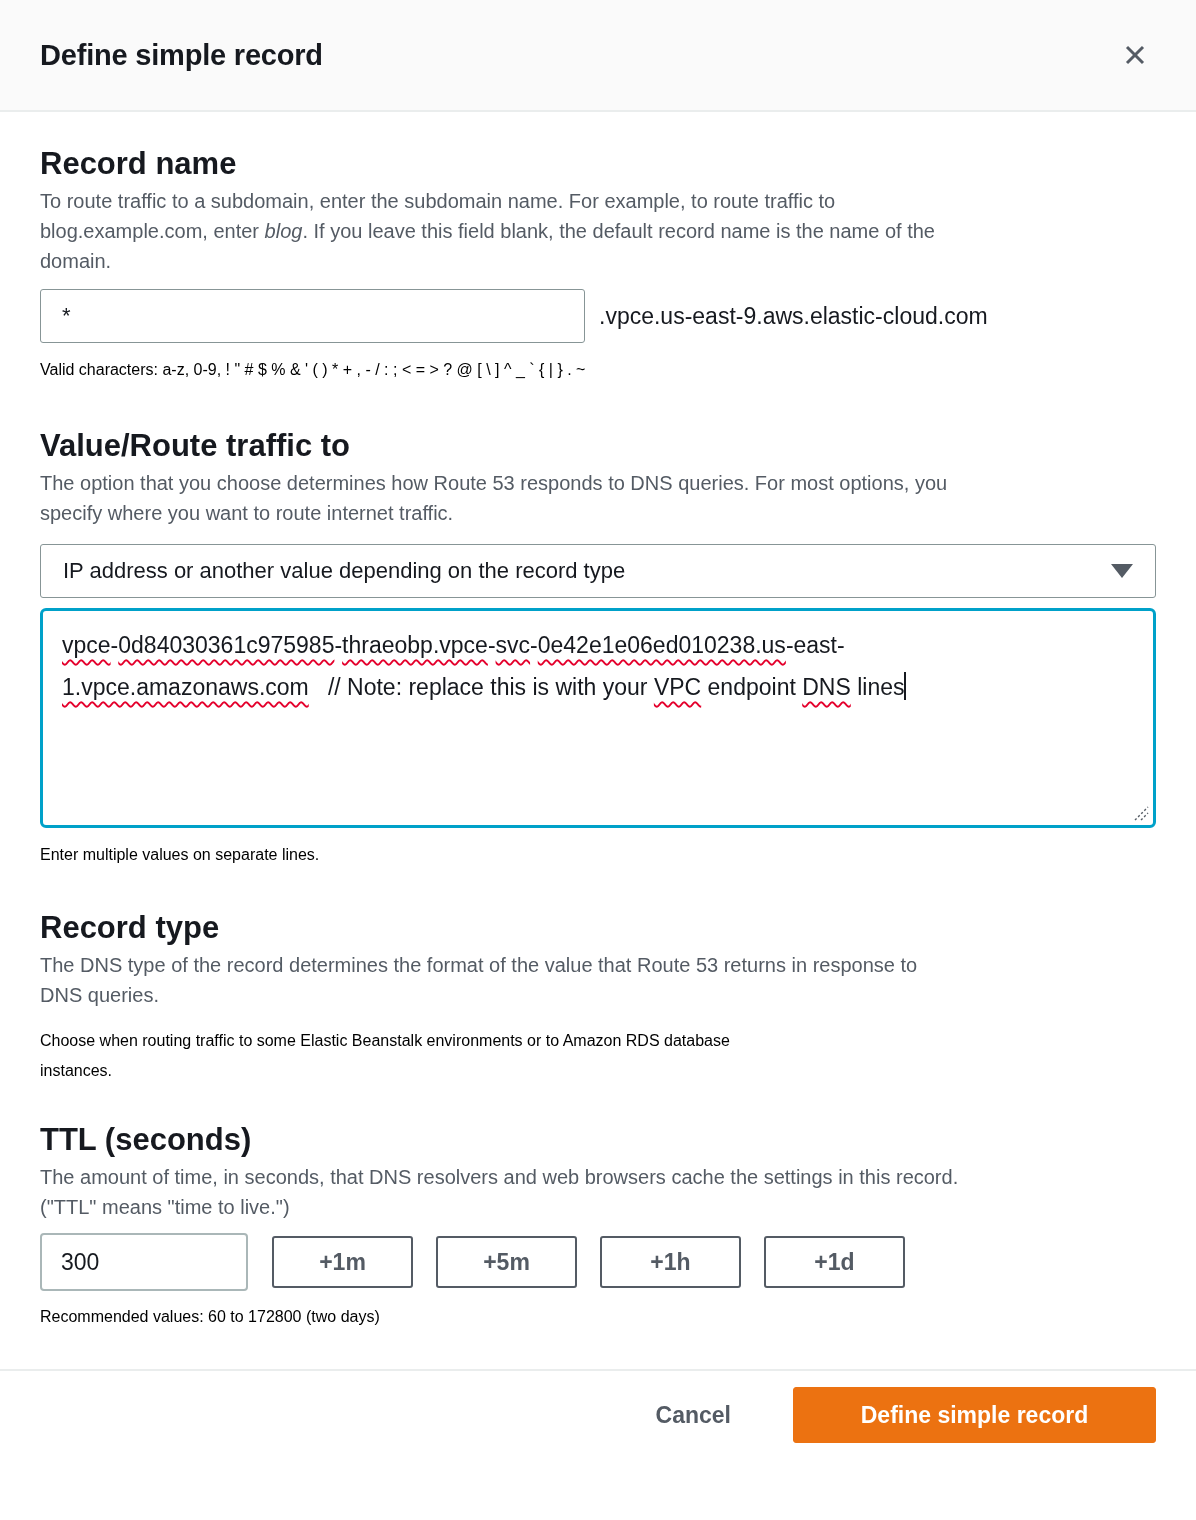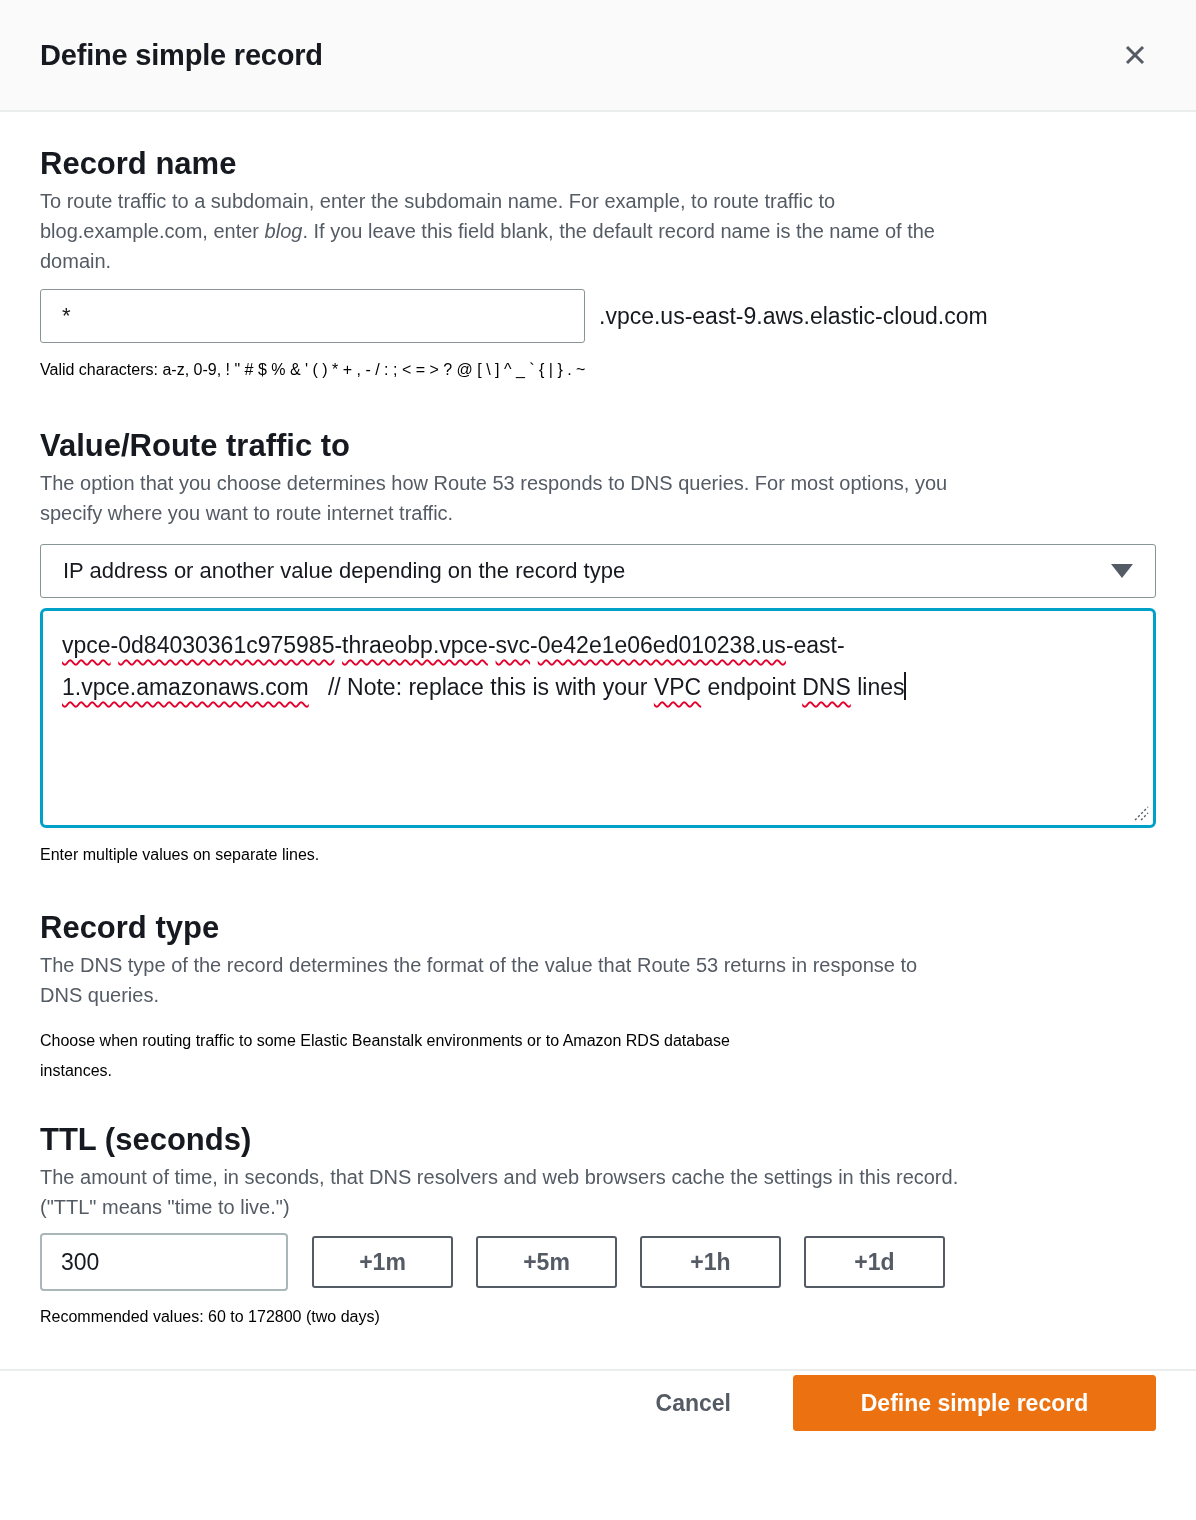--- a/index.html
+++ b/index.html
@@ -39,29 +39,29 @@
   .value-line { font-size:23px; line-height:42px; color:#16191f; white-space:pre-wrap; word-break:break-word; }
   .squiggle { text-decoration-line:underline; text-decoration-style:wavy; text-decoration-color:#e4002b;
     text-decoration-thickness:2px; text-underline-offset:6px; text-decoration-skip-ink:none; }
   .caret-bar { display:inline-block; width:2px; height:28px; background:#16191f; vertical-align:-5px; }
   .resize-handle { position:absolute; right:3px; bottom:3px; line-height:0; cursor:nwse-resize; }
 
   .area-hint { margin-top:15px; }
   .hint-2l { margin-top:16px; white-space:pre-line; line-height:30px; }
 
   .ttl-row { display:flex; align-items:center; margin-top:11px; }
-  .ttl-input { width:248px; height:58px; border:2px solid #aab7b8; border-radius:4px;
+  .ttl-input { width:208px; height:58px; border:2px solid #aab7b8; border-radius:4px;
     font-family:"Liberation Sans",sans-serif; font-size:23px; color:#16191f; padding:0 19px; outline:none; }
   .ttl-btn { width:141px; height:52px; margin-left:23px; background:#fff; border:2px solid #545b64;
     border-radius:3px; font-family:"Liberation Sans",sans-serif; font-size:23px; font-weight:700;
     color:#545b64; cursor:pointer; }
   .ttl-btn:first-of-type { margin-left:24px; }
   .rec-hint { margin-top:14px; }
 
-  .dlg-footer { margin-top:40px; border-top:2px solid #eaeded; padding:4px 40px 0 40px;
+  .dlg-footer { margin-top:40px; border-top:2px solid #eaeded; padding:16px 40px 0 40px;
     display:flex; align-items:center; justify-content:flex-end; }
   .cancel-btn { background:none; border:none; font-family:"Liberation Sans",sans-serif;
     font-size:23px; font-weight:700; color:#545b64; cursor:pointer; margin-right:62px; }
   .submit-btn { width:363px; height:56px; background:#ec7211; border:1px solid #ec7211; border-radius:3px;
     font-family:"Liberation Sans",sans-serif; font-size:23px; font-weight:700; color:#fff; cursor:pointer; }
 </style>
 </head>
 <body>
 
 <div class="dlg-header">

